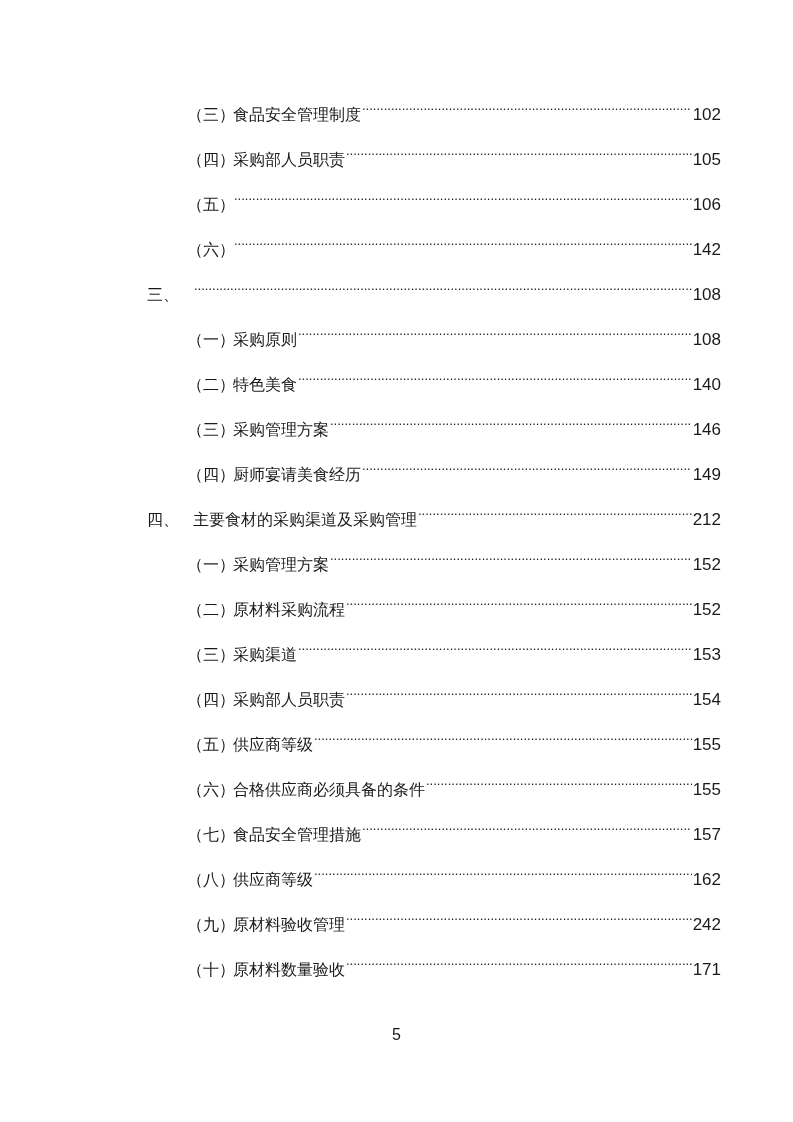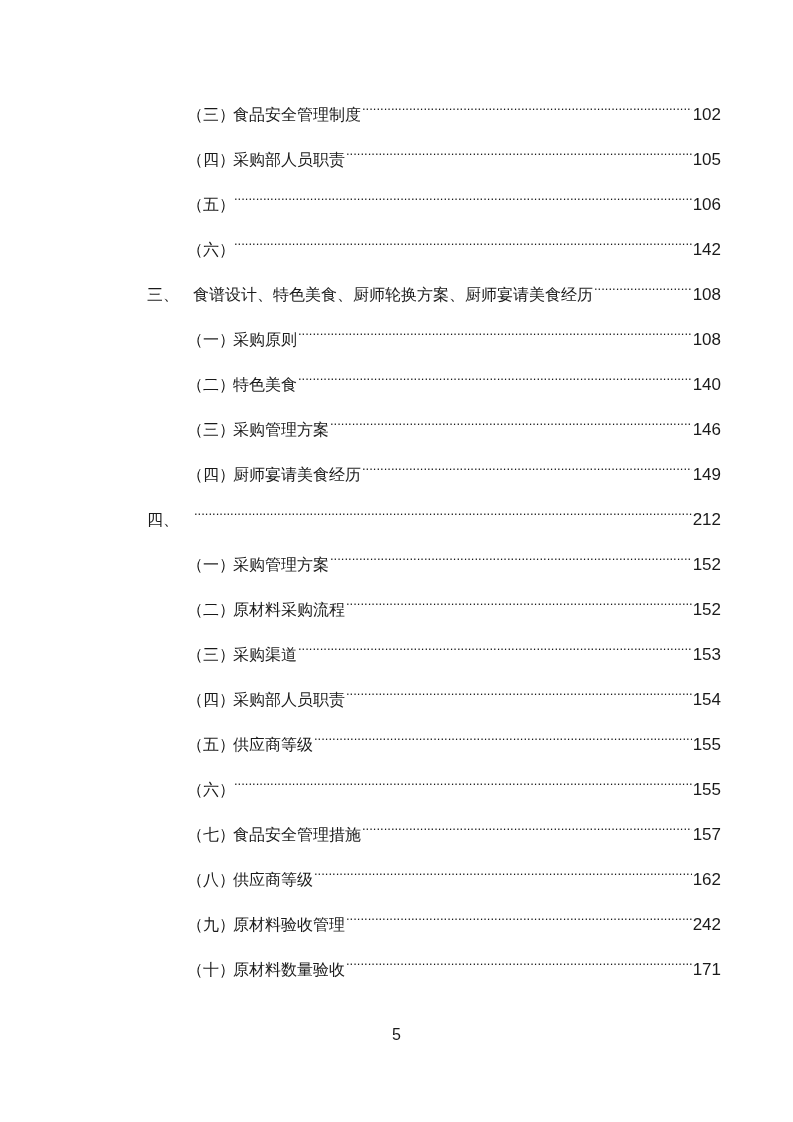--- a/index.html
+++ b/index.html
@@ -55,21 +55,20 @@
       <span class="leader"></span>
       <span class="page">106</span>
     </div>
     <div class="toc-row level-2" style="top: 233px;">
       <span class="prefix">（六）</span>
       <span class="leader"></span>
       <span class="page">142</span>
     </div>
     <div class="toc-row level-1" style="top: 278px;">
       <span class="prefix">三、</span>
-      <span class="title">食谱设计、特色美食、厨师轮换方案、厨师宴请美食经历</span>
       <span class="leader"></span>
       <span class="page">108</span>
     </div>
     <div class="toc-row level-2" style="top: 323px;">
       <span class="prefix">（一）</span>
       <span class="title">采购原则</span>
       <span class="leader"></span>
       <span class="page">108</span>
     </div>
     <div class="toc-row level-2" style="top: 368px;">
@@ -85,20 +84,21 @@
       <span class="page">146</span>
     </div>
     <div class="toc-row level-2" style="top: 458px;">
       <span class="prefix">（四）</span>
       <span class="title">厨师宴请美食经历</span>
       <span class="leader"></span>
       <span class="page">149</span>
     </div>
     <div class="toc-row level-1" style="top: 503px;">
       <span class="prefix">四、</span>
+      <span class="title">主要食材的采购渠道及采购管理</span>
       <span class="leader"></span>
       <span class="page">212</span>
     </div>
     <div class="toc-row level-2" style="top: 548px;">
       <span class="prefix">（一）</span>
       <span class="title">采购管理方案</span>
       <span class="leader"></span>
       <span class="page">152</span>
     </div>
     <div class="toc-row level-2" style="top: 593px;">
@@ -120,20 +120,21 @@
       <span class="page">154</span>
     </div>
     <div class="toc-row level-2" style="top: 728px;">
       <span class="prefix">（五）</span>
       <span class="title">供应商等级</span>
       <span class="leader"></span>
       <span class="page">155</span>
     </div>
     <div class="toc-row level-2" style="top: 773px;">
       <span class="prefix">（六）</span>
+      <span class="title">合格供应商必须具备的条件</span>
       <span class="leader"></span>
       <span class="page">155</span>
     </div>
     <div class="toc-row level-2" style="top: 818px;">
       <span class="prefix">（七）</span>
       <span class="title">食品安全管理措施</span>
       <span class="leader"></span>
       <span class="page">157</span>
     </div>
     <div class="toc-row level-2" style="top: 863px;">

